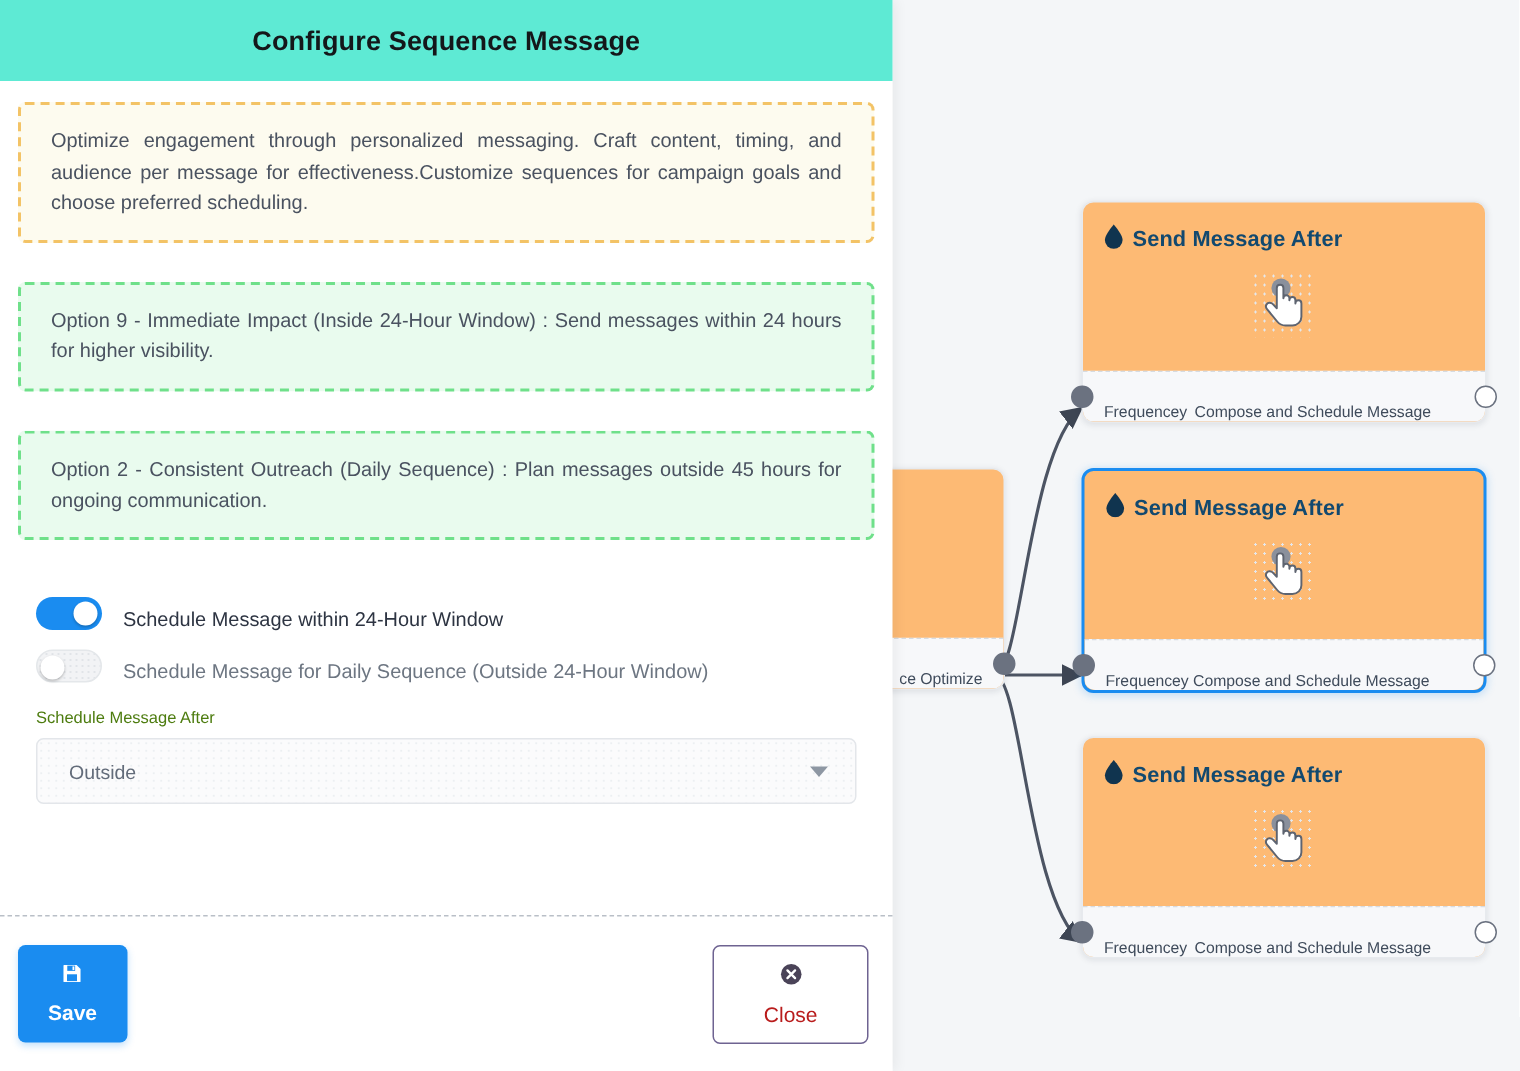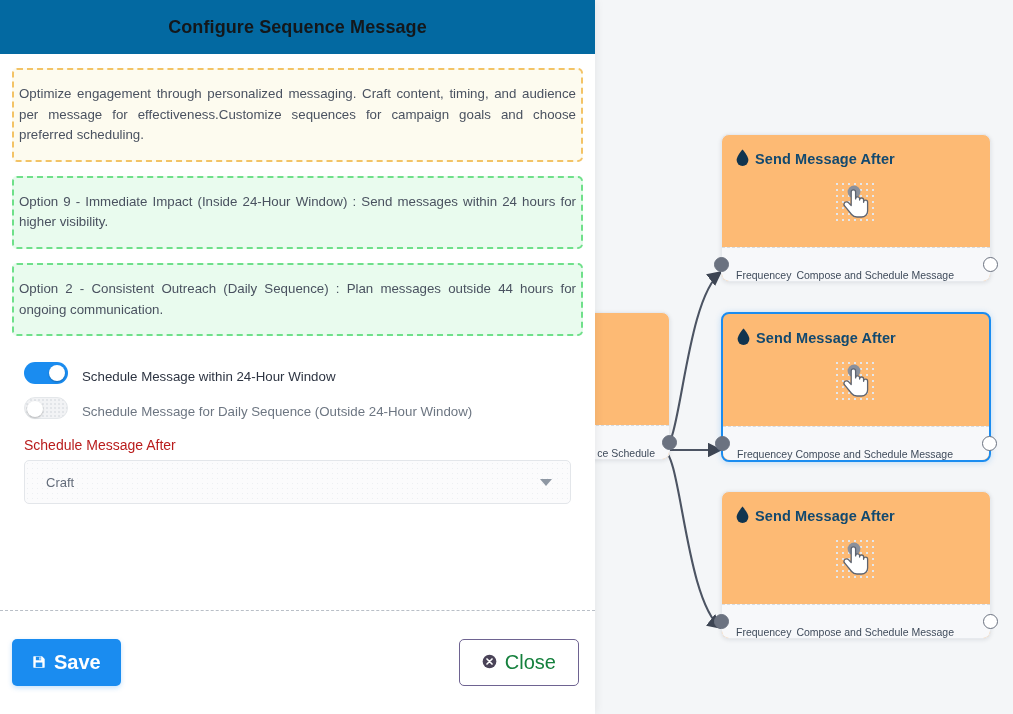--- a/index.html
+++ b/index.html
@@ -89,37 +89,37 @@
 
   
   #modal {
     position: absolute; left: 0; top: 0;
     width: 595px; height: 714px;
     background: #ffffff;
     box-shadow: 2px 0 8px rgba(0,0,0,.06);
     display: flex; flex-direction: column;
   }
   #modal-header {
-    height: 54px; background: #0369a1;
+    height: 54px; background: #5eead4;
     display: flex; align-items: center; justify-content: center;
   }
   #modal-title {
     font-size: 18px; font-weight: bold; color: #14171a;
     letter-spacing: .1px;
   }
   #modal-body { padding: 14px 12px 0 12px; flex: 1; }
 
   .callout {
     border-radius: 5px;
-    padding: 14px 5px;
+    padding: 14px 20px;
     font-size: 13.3px;
     line-height: 1.55;
     text-align: justify;
     color: #4a5260;
-    margin-bottom: 14px;
+    margin-bottom: 26px;
   }
   .callout.warn {
     border: 2px dashed #f3c366;
     background: #fdfbef;
   }
   .callout.ok {
     border: 2px dashed #6fe08a;
     background: #e9fbee;
   }
 
@@ -144,21 +144,21 @@
     border-radius: 50%; background: #ffffff;
     box-shadow: 0 1px 2px rgba(0,0,0,.25);
   }
   .switch.on .knob { right: 3px; }
   .switch.off .knob { left: 2px; }
   .switch-label { font-size: 13.3px; color: #2d3442; }
   .switch-label.muted { color: #6d7682; }
 
   .field-label {
     margin: 18px 0 7px 12px;
-    font-size: 14px; color: #b91c1c; font-weight: normal;
+    font-size: 11px; color: #4d7c0f; font-weight: normal;
   }
   .select-box {
     position: relative;
     margin: 0 12px;
     height: 44px;
     border: 1px solid #e3e6ea;
     border-radius: 5px;
     background: #fbfbfc;
     background-image: radial-gradient(circle, #eceff2 0.7px, transparent 0.8px);
     background-size: 5px 5px;
@@ -176,30 +176,30 @@
   #modal-footer {
     position: relative;
     border-top: 1px dashed #b9bfc7;
     height: 104px;
     margin: 0 0 0 0;
     display: flex; align-items: center; justify-content: space-between;
     padding: 0 16px 0 12px;
   }
   .btn {
     display: inline-flex; align-items: center; gap: 8px;
-    font-size: 20px; cursor: pointer; border-radius: 5px;
+    font-size: 14px; cursor: pointer; border-radius: 5px; flex-direction: column;
   }
   .btn-save {
     background: #1a8cf0; color: #ffffff; font-weight: bold;
     padding: 12px 20px; border: none;
     box-shadow: 0 2px 5px rgba(26,140,240,.25);
   }
   .btn-close {
-    background: #ffffff; color: #15803d;
-    padding: 11px 22px;
+    background: #ffffff; color: #b91c1c;
+    padding: 11px 33px;
     border: 1px solid #6e6391;
   }
 </style>
 </head>
 <body>
 
 <div id="root">
 
   <div id="canvas">
 
@@ -213,21 +213,21 @@
       <path d="M68,450 C86,450 90,300 126,272" fill="none" stroke="#4c5463" stroke-width="2.1" marker-end="url(#arrow)"></path>
 
       <path d="M68,450 L126,450" fill="none" stroke="#4c5463" stroke-width="2.1" marker-end="url(#arrow)"></path>
 
       <path d="M68,450 C86,450 90,600 126,628" fill="none" stroke="#4c5463" stroke-width="2.1" marker-end="url(#arrow)"></path>
     </svg>
 
     <div class="node partial" style="left:-90px; top:312px;">
       <div class="node-body"></div>
       <div class="node-footer">
-        <span class="footer-right" style="right:14px;">ce Schedule</span>
+        <span class="footer-right" style="right:14px;">ce Optimize</span>
         <span class="handle-source" style="background:#6b7280;"></span>
       </div>
     </div>
 
     <div class="node" style="left:126px; top:134px;">
       <div class="node-body">
         <div class="node-title">
           <span class="drop-icon">
             <svg width="13" height="17" viewBox="0 0 13 17">
               <path d="M6.5 0.6 C6.5 0.6 12.4 7.3 12.4 11 A5.9 5.9 0 0 1 0.6 11 C0.6 7.3 6.5 0.6 6.5 0.6 Z" fill="#10344f"></path>
@@ -318,41 +318,41 @@
 
       <div class="callout warn">
         <span>Optimize engagement through personalized messaging. Craft content, timing, and audience per message for effectiveness.Customize sequences for campaign goals and choose preferred scheduling.</span>
       </div>
 
       <div class="callout ok">
         <span>Option 9 - Immediate Impact (Inside 24-Hour Window) : Send messages within 24 hours for higher visibility.</span>
       </div>
 
       <div class="callout ok">
-        <span>Option 2 - Consistent Outreach (Daily Sequence) : Plan messages outside 44 hours for ongoing communication.</span>
+        <span>Option 2 - Consistent Outreach (Daily Sequence) : Plan messages outside 45 hours for ongoing communication.</span>
       </div>
 
       <div class="toggle-row">
         <span class="switch on">
           <span class="knob"></span>
         </span>
         <span class="switch-label">Schedule Message within 24-Hour Window</span>
       </div>
 
       <div class="toggle-row">
         <span class="switch off">
           <span class="knob"></span>
         </span>
         <span class="switch-label muted">Schedule Message for Daily Sequence (Outside 24-Hour Window)</span>
       </div>
 
       <div class="field-label">Schedule Message After</div>
 
       <div class="select-box">
-        <span class="select-value">Craft</span>
+        <span class="select-value">Outside</span>
         <span class="caret"></span>
       </div>
 
     </div>
 
     <div id="modal-footer">
       <button class="btn btn-save">
         <span>
           <svg width="14" height="14" viewBox="0 0 16 16">
             <path d="M2 1.5 h9.5 L14.5 4.5 V14 a.5.5 0 0 1 -.5.5 H2 a.5.5 0 0 1 -.5 -.5 V2 a.5.5 0 0 1 .5 -.5 z" fill="#ffffff"></path>

